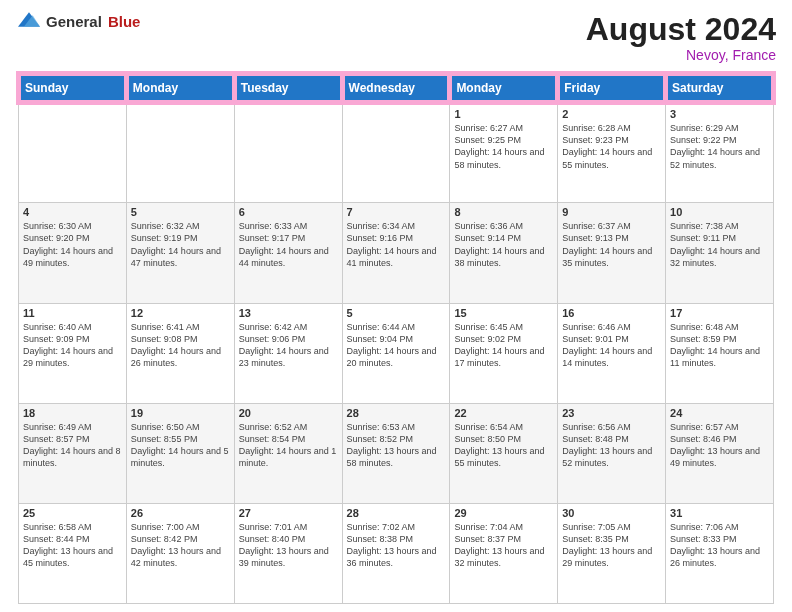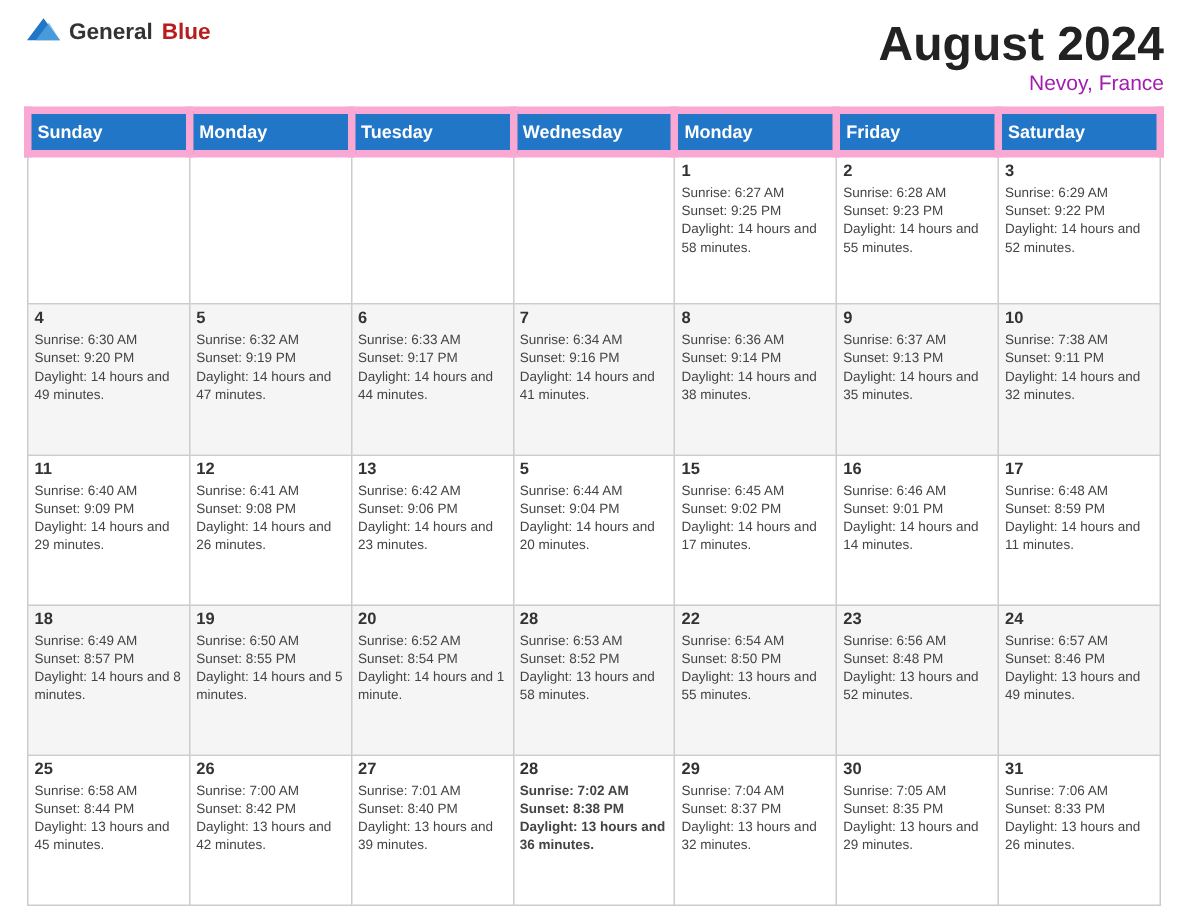--- a/index.html
+++ b/index.html
@@ -223,21 +223,21 @@
         <tr class="week-row">
           <td><span class="day-number">25</span><span class="day-info" style="white-space: pre-line;">Sunrise: 6:58 AM
 Sunset: 8:44 PM
 Daylight: 13 hours and 45 minutes.</span></td>
           <td><span class="day-number">26</span><span class="day-info" style="white-space: pre-line;">Sunrise: 7:00 AM
 Sunset: 8:42 PM
 Daylight: 13 hours and 42 minutes.</span></td>
           <td><span class="day-number">27</span><span class="day-info" style="white-space: pre-line;">Sunrise: 7:01 AM
 Sunset: 8:40 PM
 Daylight: 13 hours and 39 minutes.</span></td>
-          <td><span class="day-number">28</span><span class="day-info" style="white-space: pre-line; font-weight: bold;">Sunrise: 7:02 AM
+          <td><span class="day-number">28</span><span class="day-info" style="white-space: pre-line;">Sunrise: 7:02 AM
 Sunset: 8:38 PM
 Daylight: 13 hours and 36 minutes.</span></td>
           <td><span class="day-number">29</span><span class="day-info" style="white-space: pre-line;">Sunrise: 7:04 AM
 Sunset: 8:37 PM
 Daylight: 13 hours and 32 minutes.</span></td>
           <td><span class="day-number">30</span><span class="day-info" style="white-space: pre-line;">Sunrise: 7:05 AM
 Sunset: 8:35 PM
 Daylight: 13 hours and 29 minutes.</span></td>
           <td><span class="day-number">31</span><span class="day-info" style="white-space: pre-line;">Sunrise: 7:06 AM
 Sunset: 8:33 PM

